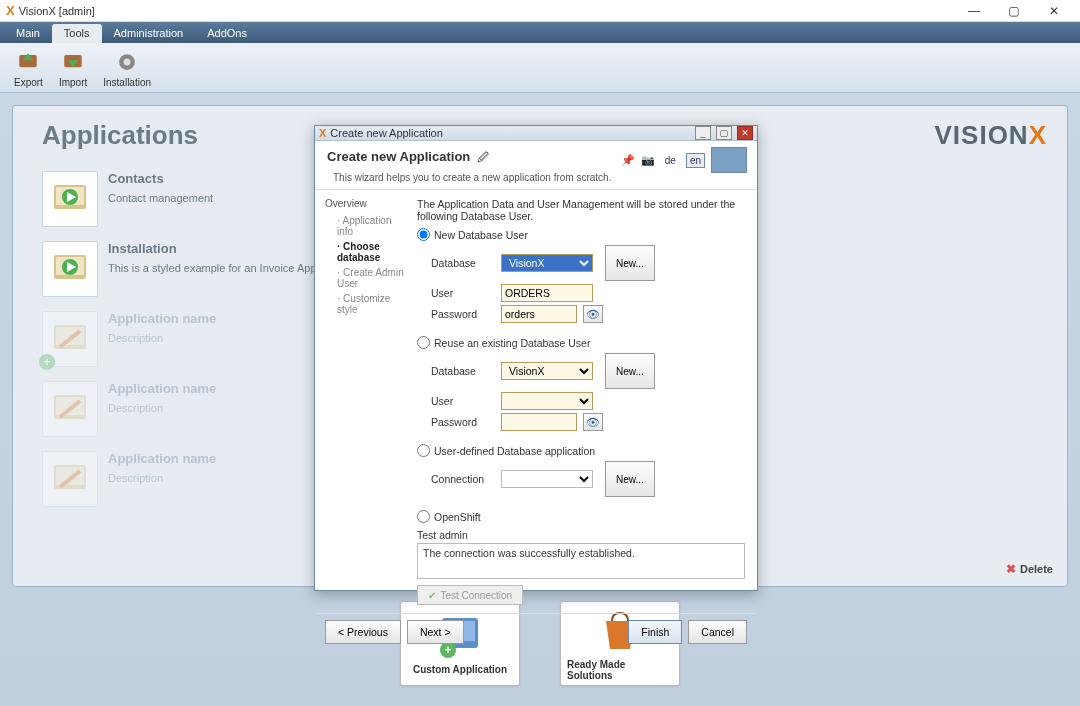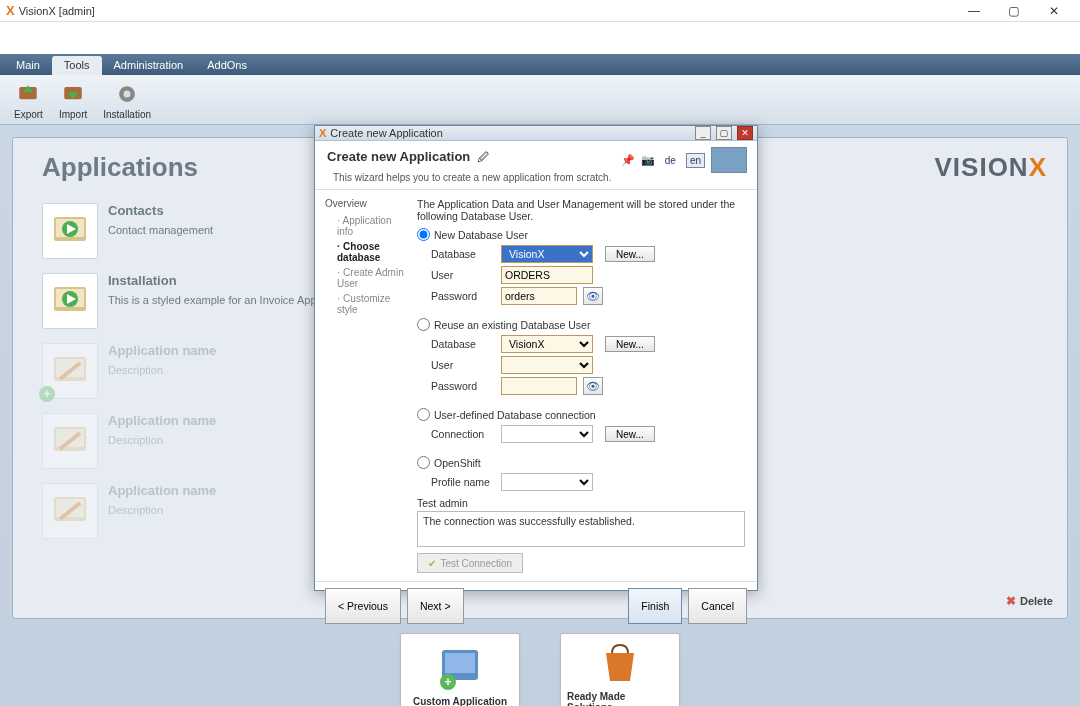--- a/index.html
+++ b/index.html
@@ -6,21 +6,21 @@
 body { font-family: Tahoma, Arial, sans-serif; font-size: 11px; background: #fff; color: #333; width: 1080px; height: 706px; overflow: hidden; position: relative; }
 
 
 .titlebar { height: 22px; background: #fff; border-bottom: 1px solid #ddd; display: flex; align-items: center; padding: 0 6px; }
 .titlebar .x-logo { color: #e67817; font-weight: bold; font-size: 13px; margin-right: 4px; }
 .titlebar .title { font-size: 11px; color: #333; flex: 1; }
 .titlebar .win-controls { display: flex; gap: 0; }
 .titlebar .win-btn { width: 40px; height: 20px; display: flex; align-items: center; justify-content: center; font-size: 12px; color: #333; }
 
 
-.menubar { height: 21px; background: linear-gradient(#5b7a9a, #3d5a7a); display: flex; align-items: flex-end; padding: 0 4px; margin-top: 32px; }
+.menubar { height: 21px; background: linear-gradient(#5b7a9a, #3d5a7a); display: flex; align-items: flex-end; padding: 0 4px; }
 .menubar .tab { padding: 3px 12px 4px; color: #fff; font-size: 11px; cursor: pointer; }
 .menubar .tab.active { background: #e6ecf2; color: #333; border-radius: 3px 3px 0 0; }
 
 
 .toolbar { height: 50px; background: linear-gradient(#eef3f8, #d6e0ea); border-bottom: 1px solid #a6b9cc; display: flex; align-items: center; padding: 0 6px; gap: 0; }
 .tool-btn { display: flex; flex-direction: column; align-items: center; padding: 2px 8px; cursor: pointer; font-size: 10px; color: #333; }
 .tool-icon { width: 28px; height: 28px; display: flex; align-items: center; justify-content: center; margin-bottom: 1px; }
 
 
 .canvas { background: linear-gradient(#c9d6e4, #c1cfde); padding: 12px; height: 613px; }
@@ -74,28 +74,28 @@
 .form-intro { font-size:10.5px; margin-bottom:6px; }
 .radio-row { display:flex; align-items:center; gap:4px; margin: 4px 0; }
 .radio-row input { margin:0; }
 .field-row { display:flex; align-items:center; margin: 3px 0 3px 14px; gap:6px; }
 .field-row label { width: 64px; font-size:10.5px; }
 .field-row select, .field-row input[type=text], .field-row input[type=password] { height: 18px; border:1px solid #b89a5c; background:#fdf7e6; font-size:10.5px; padding: 0 3px; }
 .field-row .txt { width: 92px; }
 .field-row .sel { width: 92px; background:#fdf7e6; }
 .field-row .sel.hl { background:#3a72c8; color:#fff; }
 .field-row .plain { border-color:#bbb; background:#fff; }
-.new-btn { height:16px; padding: 0 10px; border:1px solid #999; background:linear-gradient(#fdfdfd,#e6e6e6); font-size:10px; cursor:pointer; margin-left:6px;}
+.new-btn { height:36px; padding: 0 10px; border:1px solid #999; background:linear-gradient(#fdfdfd,#e6e6e6); font-size:10px; cursor:pointer; margin-left:6px;}
 .eye-btn { width:20px; height:18px; border:1px solid #999; background:linear-gradient(#fdfdfd,#e6e6e6); display:inline-flex; align-items:center; justify-content:center; cursor:pointer; font-size:11px; color:#2a5ca8; }
 .section-gap { height: 6px; }
 .test-label { margin: 6px 0 2px; font-size:10.5px; }
 .test-box { border:1px solid #bbb; height: 36px; padding:3px 5px; font-size:10.5px; color:#333; }
 .dlg-footer { border-top: 1px solid #ddd; padding: 6px 10px; display:flex; gap:6px; }
 .dlg-footer .spacer { flex:1; }
-.dlg-footer button { height: 36px; padding: 0 12px; border:1px solid #999; background:linear-gradient(#fdfdfd,#e6e6e6); font-size:10.5px; cursor:pointer; }
+.dlg-footer button { height: 24px; padding: 0 12px; border:1px solid #999; background:linear-gradient(#fdfdfd,#e6e6e6); font-size:10.5px; cursor:pointer; }
 .dlg-footer button.finish { border-color:#6b8aab; background:linear-gradient(#f2f6fb,#d8e4f0);}
 .tc-btn { height:20px; padding:0 10px; border:1px solid #bbb; background:#eee; color:#999; font-size:10px; display:inline-flex; align-items:center; gap:4px; margin: 6px 0 0 0;}
 .tc-btn .chk { color:#8bc34a; }
 
 svg { overflow: visible; }
 </style>
 </head>
 <body>
 
 <div class="titlebar">
@@ -388,36 +388,32 @@
       </div>
       <div class="field-row">
         <label>Password</label>
         <input type="password" class="txt" style="width: 76px;" value="">
         <span class="eye-btn">👁</span>
       </div>
 
       <div class="section-gap"></div>
       <div class="radio-row">
         <input type="radio" style="">
-        <span>User-defined Database connection</span>
+        <span>User-defined Database application</span>
       </div>
       <div class="field-row">
         <label>Connection</label>
         <select class="sel txt plain"><option></option></select>
         <button class="new-btn">New...</button>
       </div>
 
       <div class="section-gap"></div>
       <div class="radio-row">
         <input type="radio" style="">
         <span>OpenShift</span>
-      </div>
-      <div class="field-row">
-        <label>Profile name</label>
-        <select class="sel txt plain"><option></option></select>
       </div>
 
       <div class="test-label">Test admin</div>
       <div class="test-box">The connection was successfully established.</div>
 
       <div class="tc-btn">
         <span class="chk">✔</span>
         <span>Test Connection</span>
       </div>
     </div>

